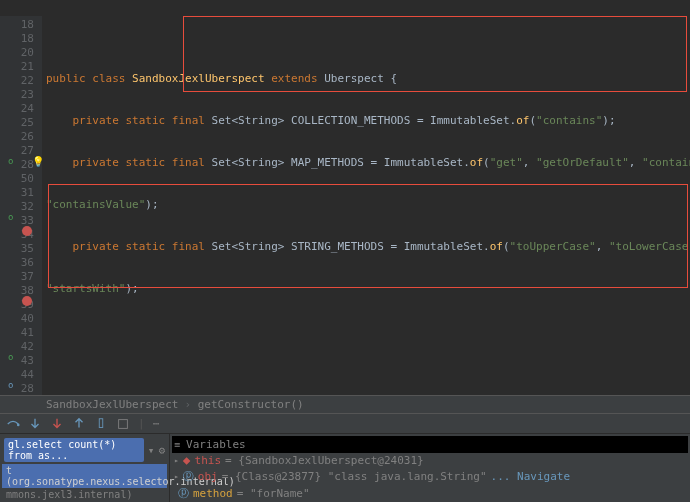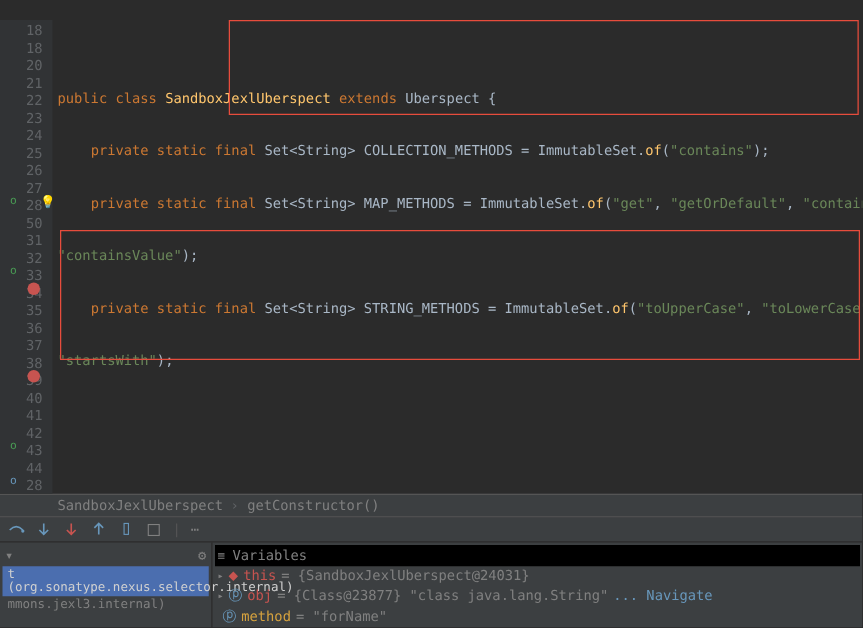--- a/index.html
+++ b/index.html
@@ -144,20 +144,21 @@
         </svg></span>
     <span class="ico"><svg viewBox="0 0 16 16">
           <rect x="3" y="3" width="10" height="10" fill="none" stroke="#808080"></rect>
         </svg></span>
     <span style="color:#555">|</span>
     <span class="ico" style="color:#808080">⋯</span>
   </div>
   <div class="dbody">
     <div class="frames">
       <div class="hdr">
+        <span class="sel">gl.select count(*) from as...</span>
         <span style="color:#808080">▾</span>
         <span style="margin-left:auto;color:#808080">⚙</span>
       </div>
       <div class="frame-item active">t (org.sonatype.nexus.selector.internal)</div>
       <div class="frame-item">mmons.jexl3.internal)</div>
     </div>
     <div class="vars">
       <div class="hdr">≡ <span>Variables</span></div>
       <div class="var-row">
           <span class="arrow">▸</span>

